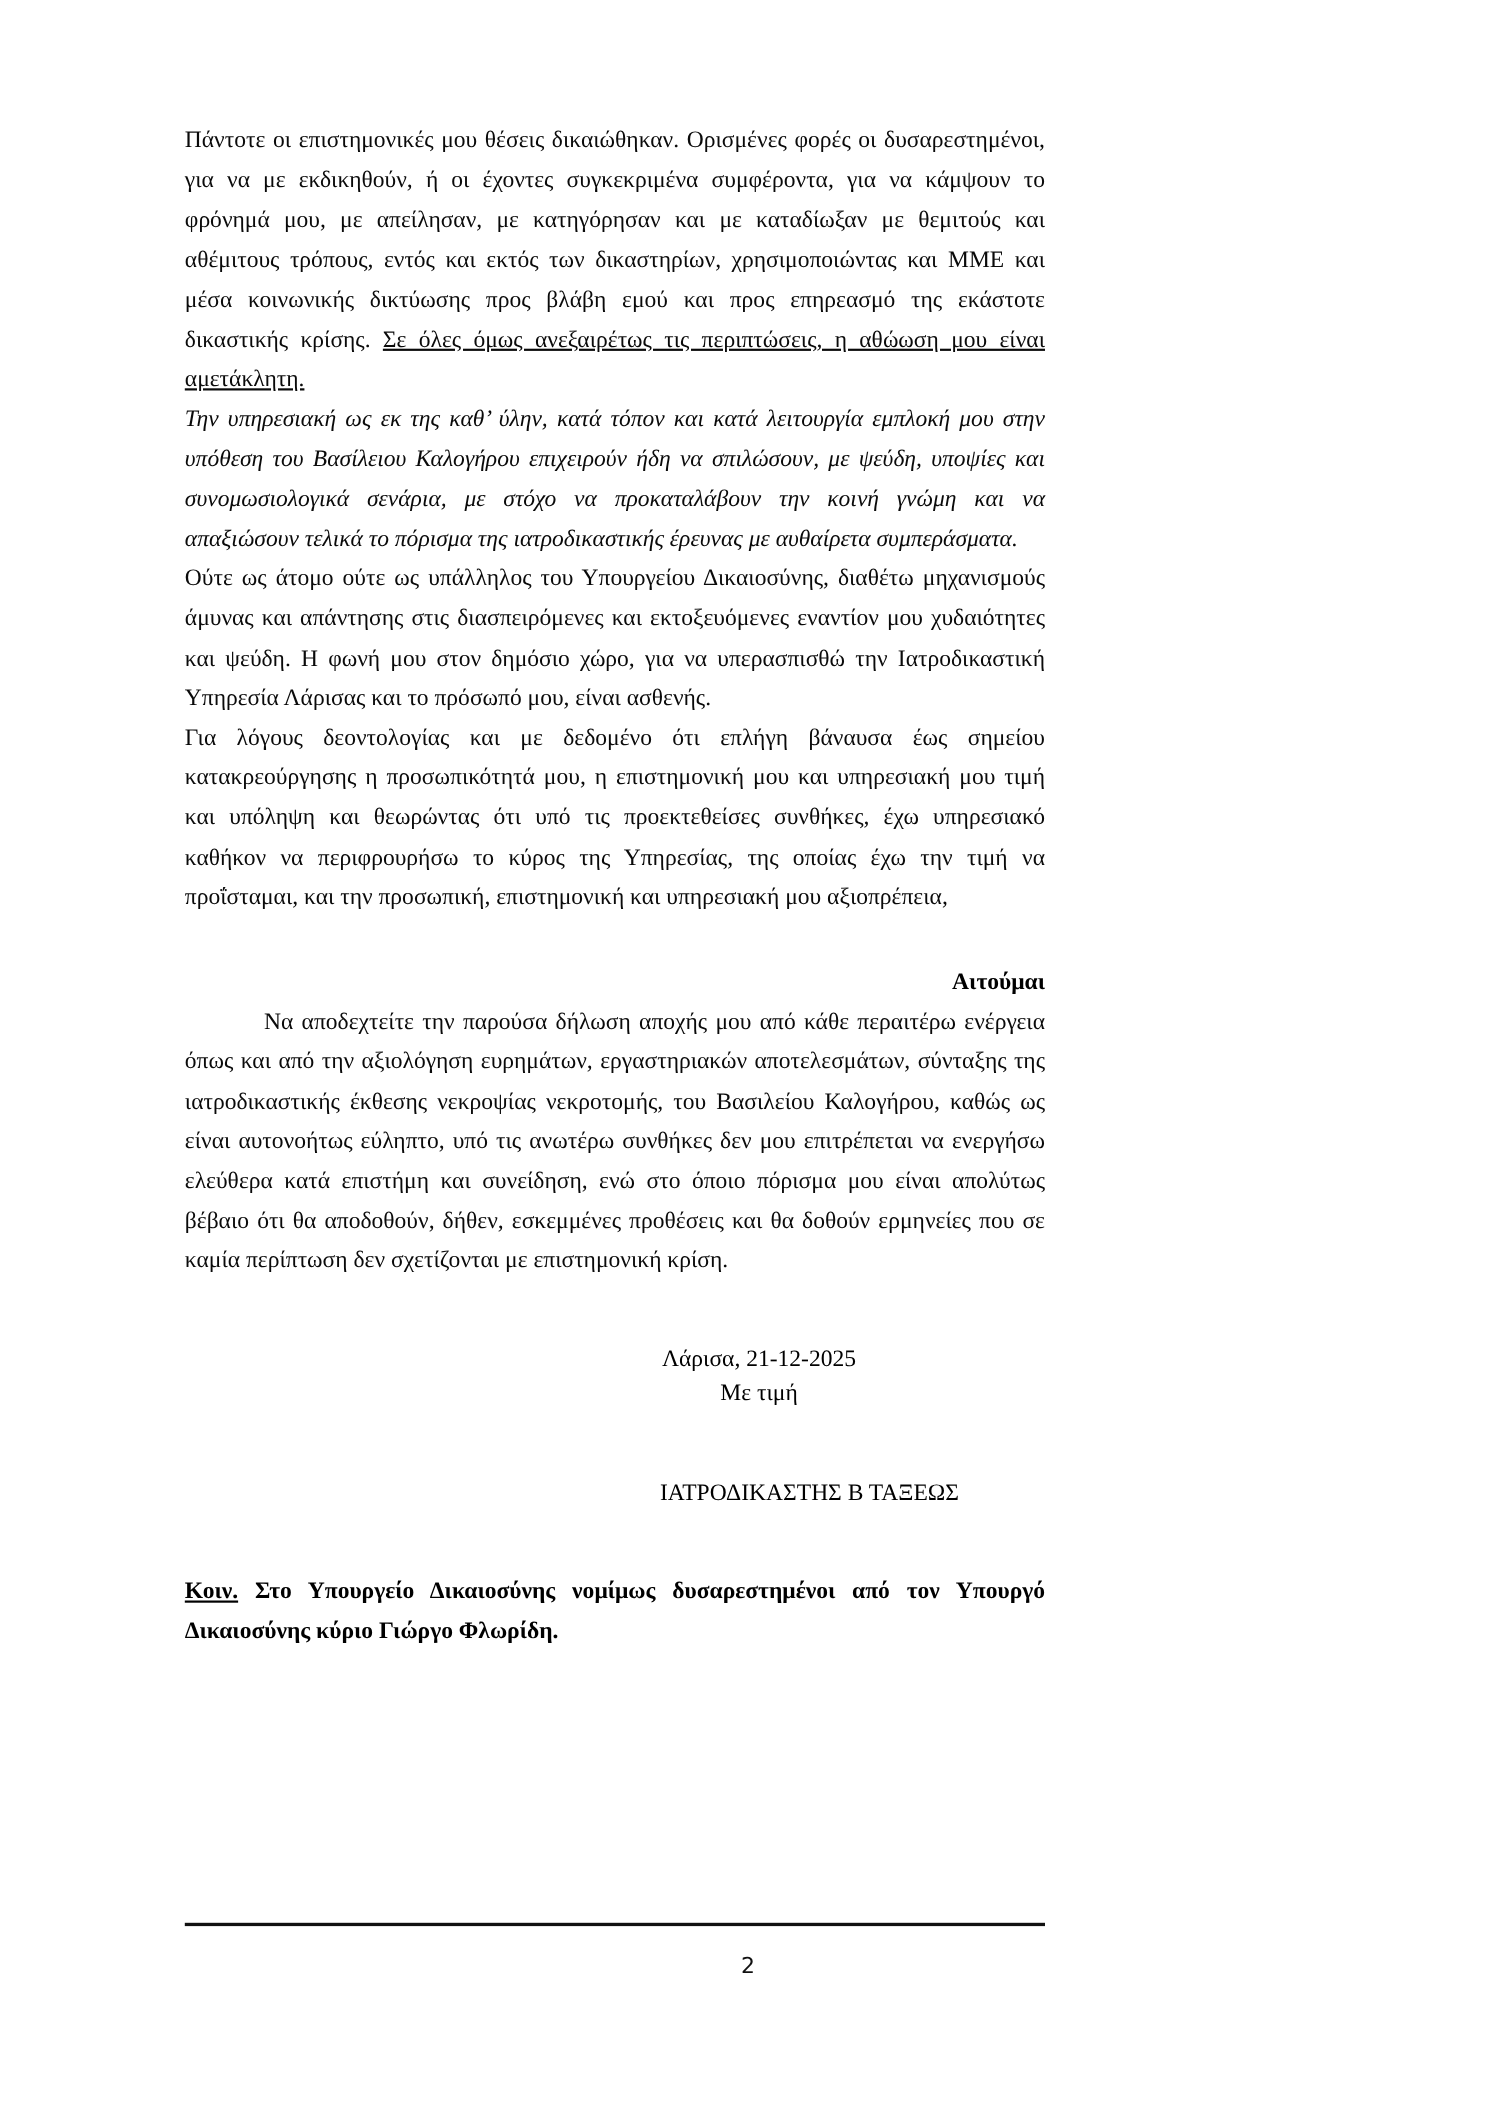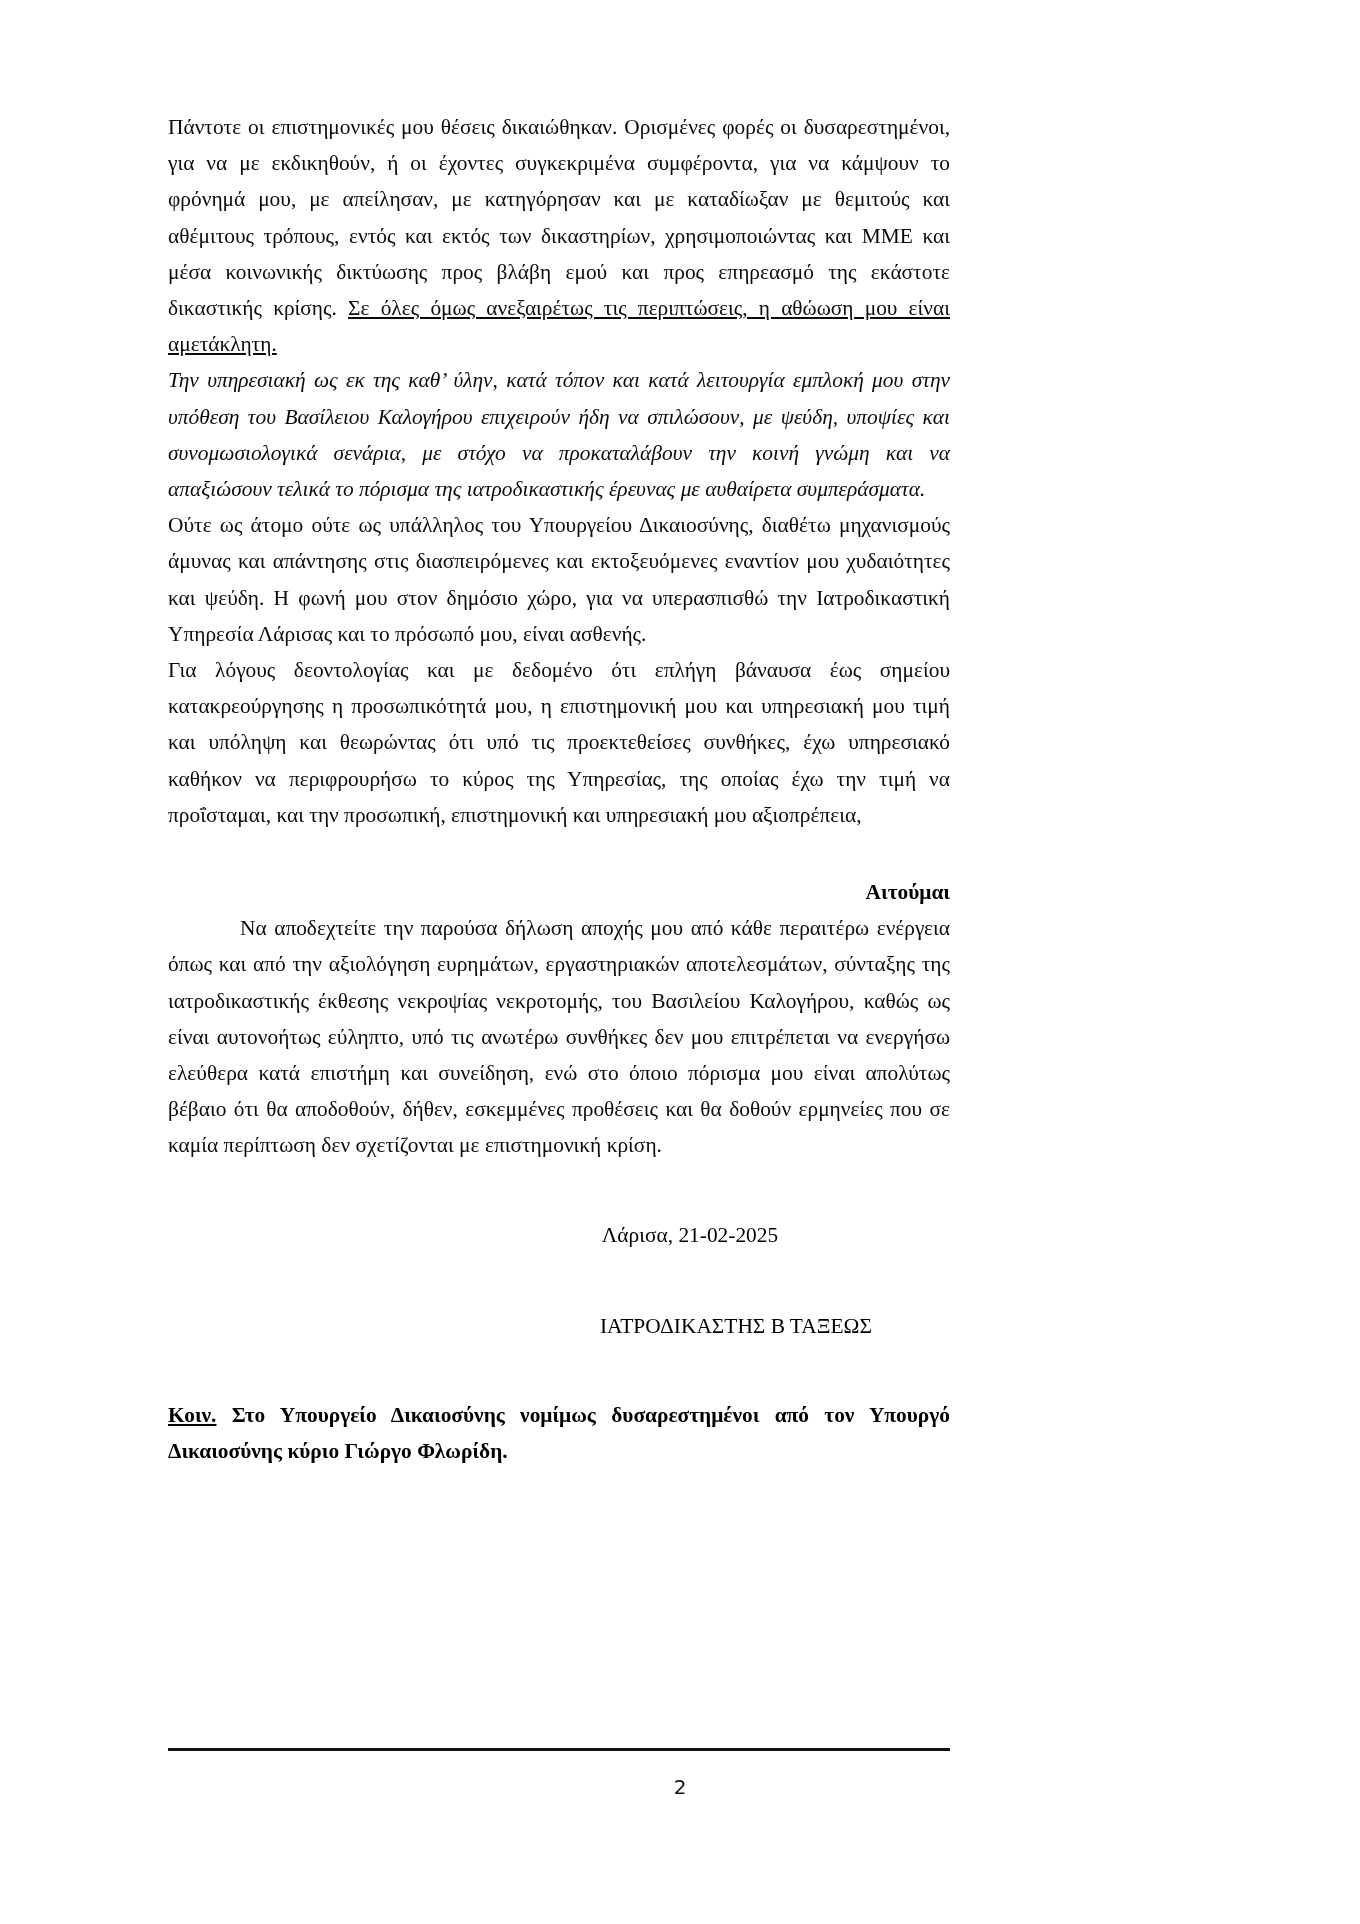--- a/index.html
+++ b/index.html
@@ -105,21 +105,22 @@
 
     <p class="body-par">Για λόγους δεοντολογίας και με δεδομένο ότι επλήγη βάναυσα έως σημείου κατακρεούργησης η προσωπικότητά μου, η επιστημονική μου και υπηρεσιακή μου τιμή  και υπόληψη και θεωρώντας ότι υπό τις προεκτεθείσες συνθήκες, έχω υπηρεσιακό καθήκον να περιφρουρήσω το κύρος της Υπηρεσίας, της οποίας έχω την τιμή να προΐσταμαι, και την προσωπική, επιστημονική και υπηρεσιακή μου αξιοπρέπεια,</p>
 
     <div class="spacer-before-heading"></div>
 
     <p class="heading-aitoumai">Αιτούμαι</p>
 
     <p class="body-par indented">Να αποδεχτείτε την παρούσα δήλωση αποχής μου  από κάθε περαιτέρω ενέργεια όπως και από την αξιολόγηση ευρημάτων, εργαστηριακών αποτελεσμάτων, σύνταξης της ιατροδικαστικής έκθεσης νεκροψίας νεκροτομής, του Βασιλείου Καλογήρου, καθώς ως είναι αυτονοήτως  εύληπτο, υπό τις ανωτέρω συνθήκες δεν μου επιτρέπεται να ενεργήσω ελεύθερα κατά επιστήμη και συνείδηση, ενώ στο όποιο πόρισμα μου είναι απολύτως βέβαιο ότι θα αποδοθούν, δήθεν, εσκεμμένες προθέσεις και θα δοθούν ερμηνείες που σε καμία περίπτωση δεν σχετίζονται με επιστημονική κρίση.</p>
 
     <div class="sig-block">
-      <div class="sig-line">Λάρισα, 21-02-2025</div>
+      <div class="sig-line">Λάρισα, 21-12-2025</div>
+      <div class="sig-line">Με τιμή</div>
     </div>
 
     <div class="signer-block">
       <div class="sig-line">ΙΑΤΡΟΔΙΚΑΣΤΗΣ Β ΤΑΞΕΩΣ</div>
     </div>
 
     <p class="koin-par"><span class="u">Κοιν.</span><span> Στο Υπουργείο Δικαιοσύνης νομίμως δυσαρεστημένοι από τον Υπουργό Δικαιοσύνης κύριο Γιώργο Φλωρίδη.</span></p>
 
   </div>
 

